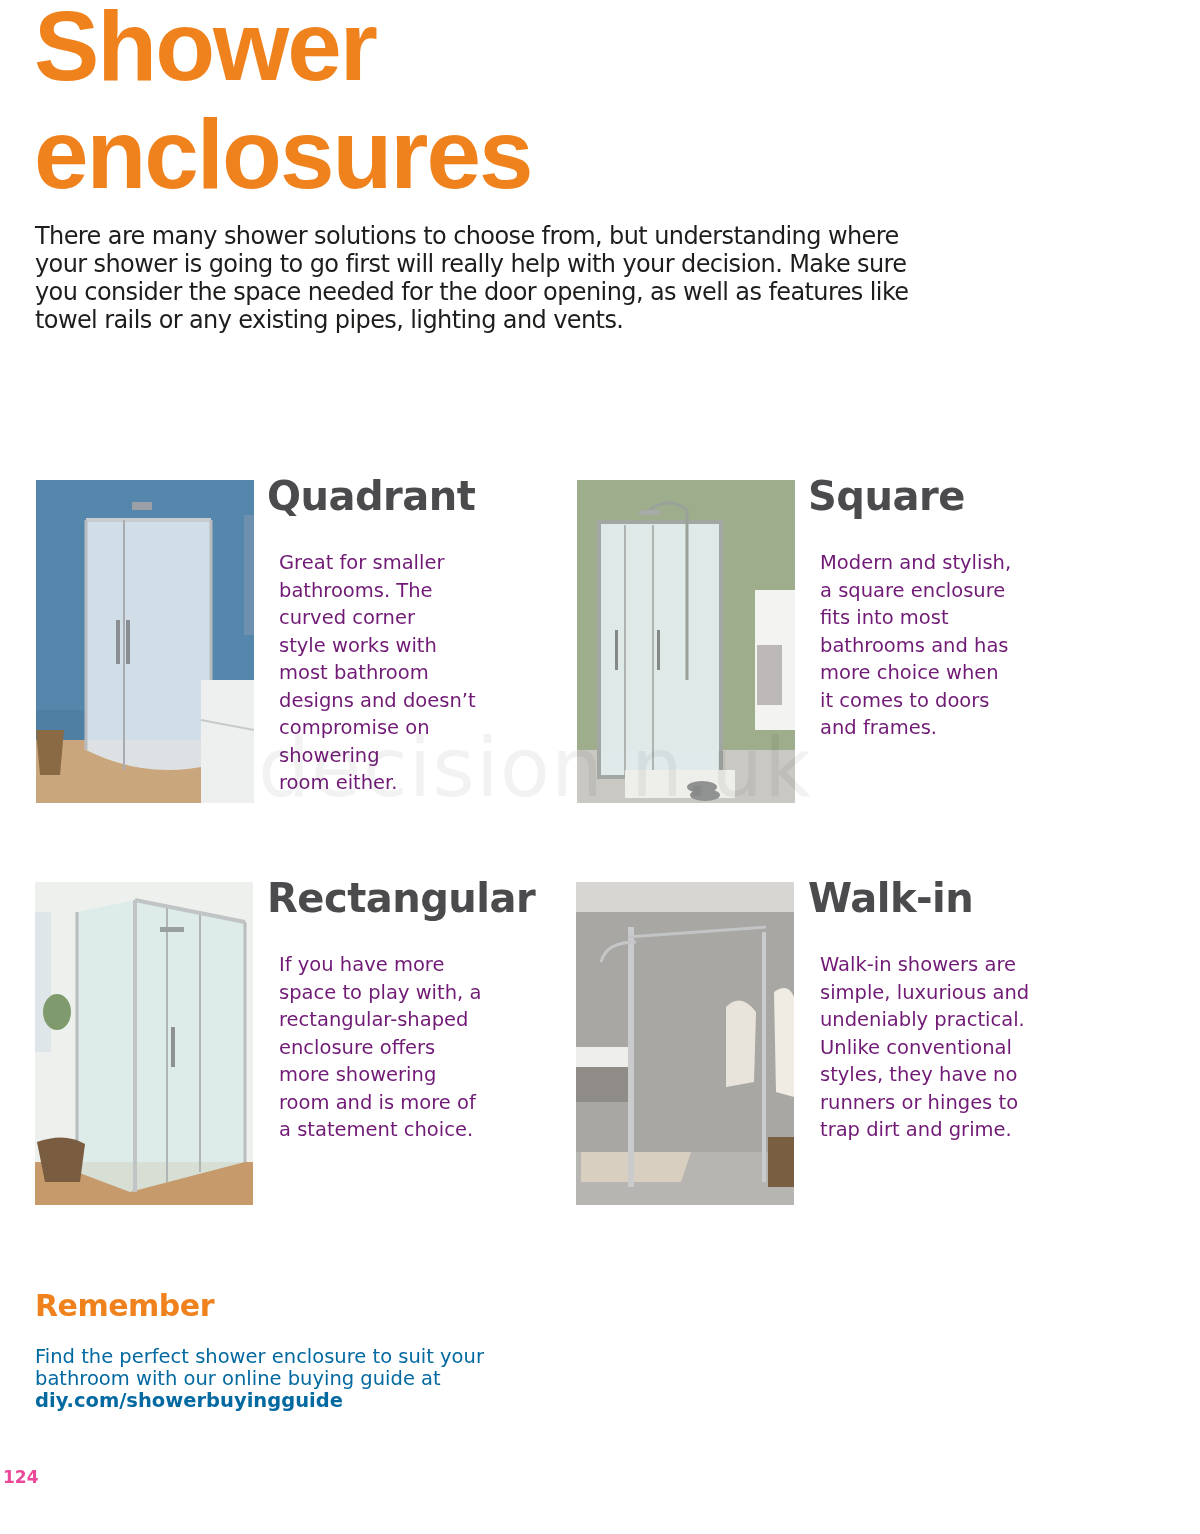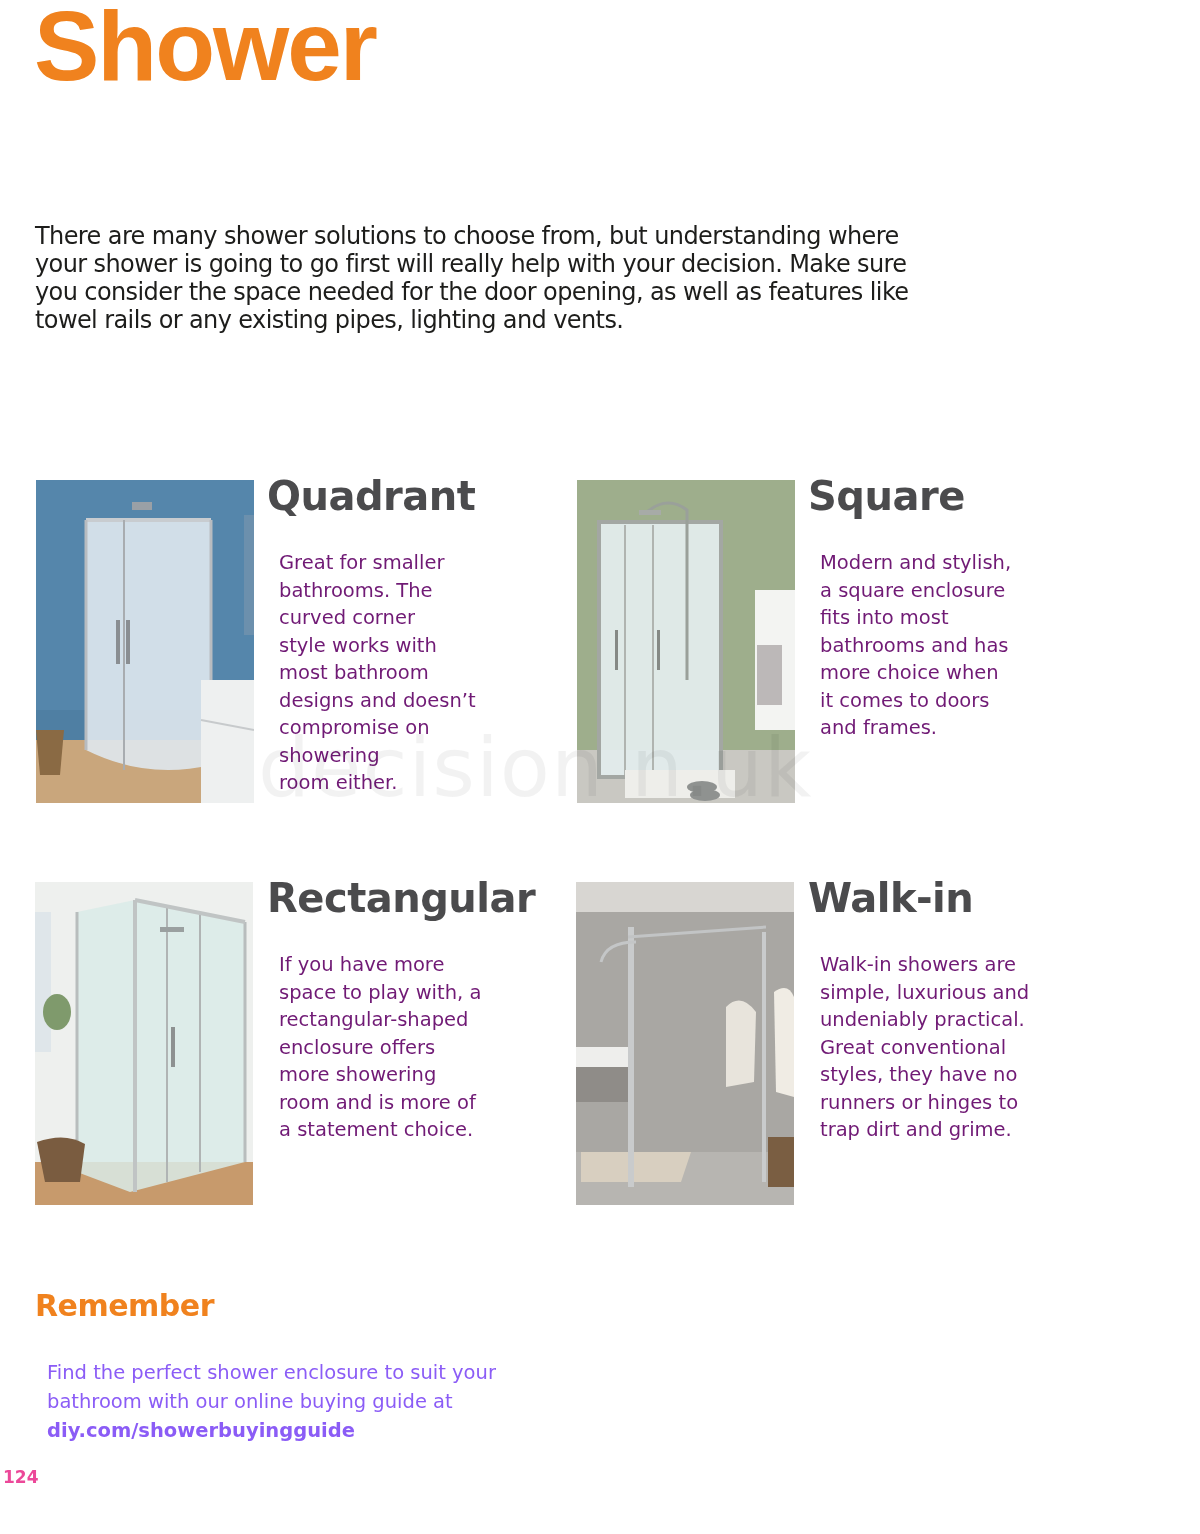--- a/index.html
+++ b/index.html
@@ -13,35 +13,36 @@
              color: #1d1d1b; letter-spacing: -0.6px; }
     .card-img { position: absolute; width: 218px; height: 323px; overflow: hidden; }
     .card-title { position: absolute; margin: 0; font-family: "DejaVu Sans", sans-serif;
                   font-weight: 700; font-size: 40px; line-height: 44px; color: #4b4b4d;
                   letter-spacing: -0.5px; white-space: nowrap; }
     .card-text { position: absolute; margin: 12px; width: 275px; font-family: "DejaVu Sans", sans-serif;
                  font-size: 19.5px; line-height: 27.5px; color: #701a75; white-space: pre-line; }
     .remember-title { position: absolute; left: 35px; top: 1282px; margin: 0;
                       font-family: "DejaVu Sans", sans-serif; font-weight: 700;
                       font-size: 30px; line-height: 48px; color: #f0821e; letter-spacing: -0.5px; }
-    .remember-text { position: absolute; left: 35px; top: 1346px; width: 480px; margin: 12px;
-                     font-family: "DejaVu Sans", sans-serif; font-size: 19.5px; line-height: 29px; color: #8b5cf6; }
+    .remember-text { position: absolute; left: 35px; top: 1346px; width: 480px; margin: 0;
+                     font-family: "DejaVu Sans", sans-serif; font-size: 19.5px; line-height: 22px; color: #0369a1; }
     .remember-text b { font-weight: 700; }
     .page-number { position: absolute; left: 3px; top: 1467px; font-family: "DejaVu Sans", sans-serif;
                    font-weight: 700; font-size: 17px; color: #ec4899; }
     .watermark { position: absolute; left: 258px; top: 720px; font-family: "DejaVu Sans", sans-serif;
                  font-size: 82px; color: rgba(0,0,0,0.05); letter-spacing: 1px; pointer-events: none;
                  white-space: nowrap; }
     svg { display: block; }
   </style>
 </head>
 <body>
 
 <h1 class="title">
   <span>Shower</span><br>
+  <span>enclosures</span>
 </h1>
 
 <p class="intro">There are many shower solutions to choose from, but understanding where your shower is going to go first will really help with your decision. Make sure you consider the space needed for the door opening, as well as features like towel rails or any existing pipes, lighting and vents.</p>
 
 <div class="card-img" style="left:36px; top:480px;">
   <svg width="218" height="323" viewBox="0 0 218 323">
     <rect width="218" height="323" fill="#4f7fa3"></rect>
     <rect x="0" y="0" width="218" height="230" fill="#5586ab"></rect>
     <rect x="0" y="260" width="218" height="63" fill="#c9a67c"></rect>
     <path d="M50 40 L175 40 L175 285 Q110 300 50 270 Z" fill="#dfe8ee" opacity="0.9"></path>
@@ -138,21 +139,21 @@
     <path d="M150 125 Q165 110 180 130 L178 200 L150 205 Z" fill="#e8e4dc"></path>
     <path d="M198 110 Q212 100 218 115 L218 215 L200 210 Z" fill="#f0ece4"></path>
     <rect x="192" y="255" width="26" height="50" fill="#7a5e42"></rect>
     <path d="M25 80 Q30 60 60 60" stroke="#c4c6c7" stroke-width="3" fill="none"></path>
   </svg>
 </div>
 <h2 class="card-title" style="left:808px; top:876px;">Walk-in</h2>
 <p class="card-text" style="left:808px; top:939px;">Walk-in showers are
 simple, luxurious and
 undeniably practical.
-Great conventional
+Unlike conventional
 styles, they have no
 runners or hinges to
 trap dirt and grime.</p>
 
 <div class="watermark">decision        n.uk</div>
 
 <h2 class="remember-title">Remember</h2>
 <p class="remember-text"><span>Find the perfect shower enclosure to suit your bathroom with our online buying guide at </span><b>diy.com/showerbuyingguide</b></p>
 
 <div class="page-number">124</div>

